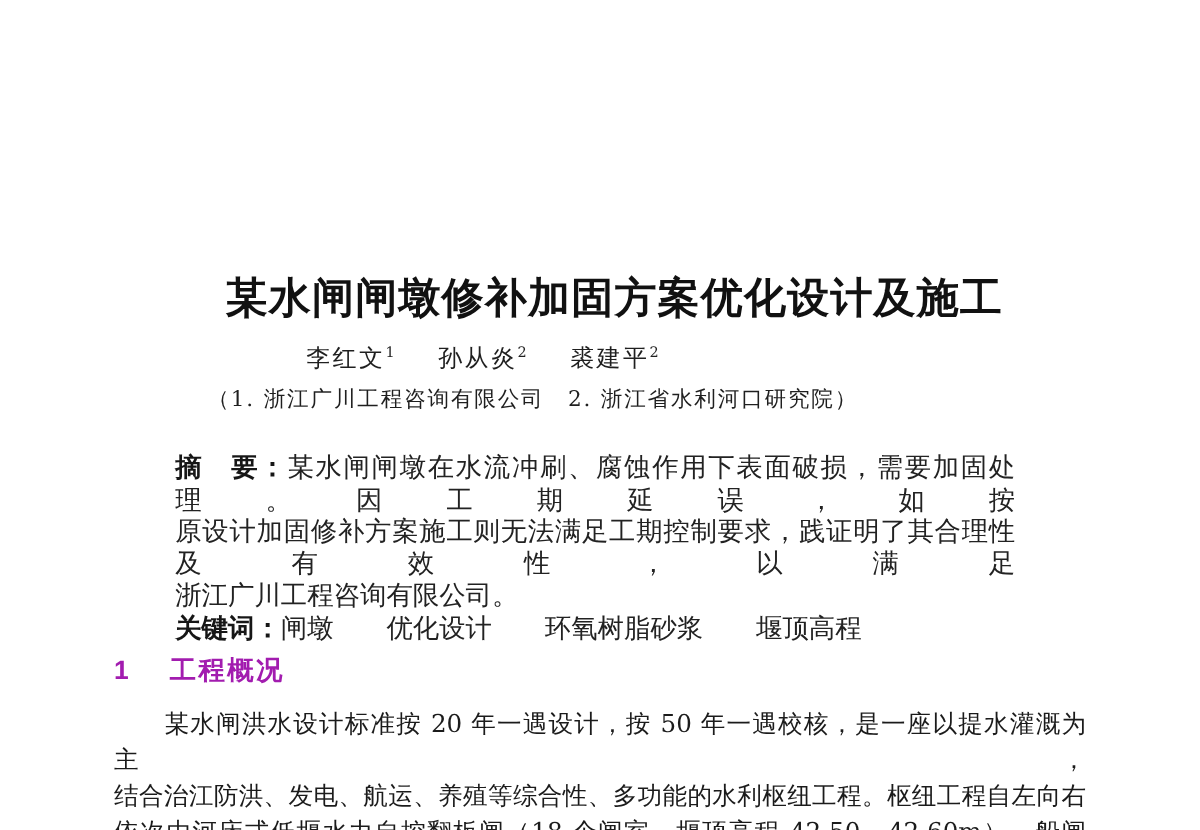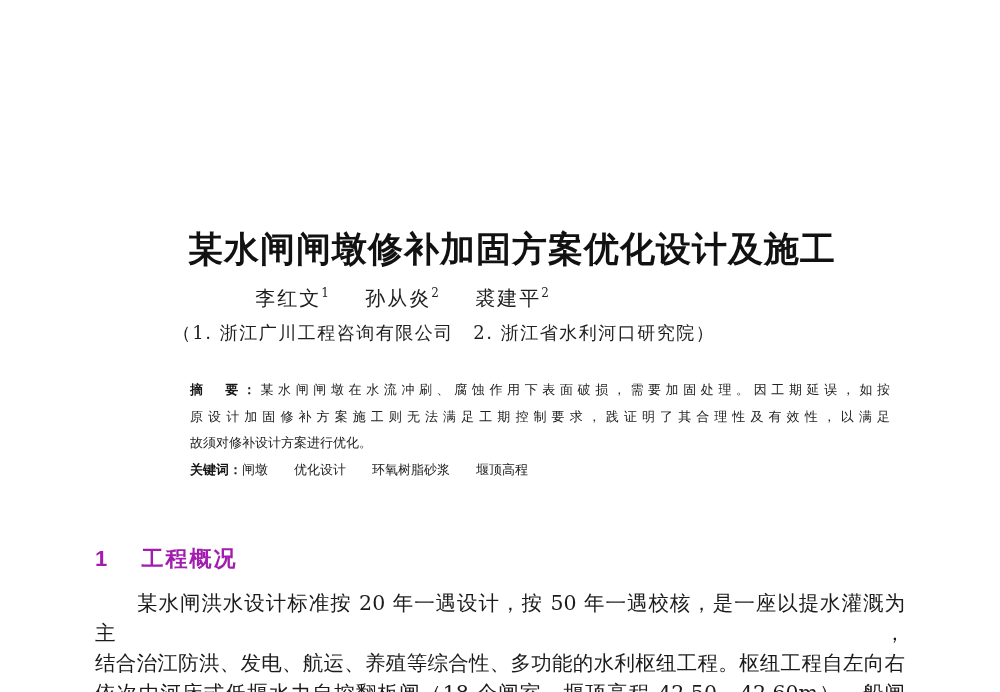--- a/index.html
+++ b/index.html
@@ -48,24 +48,23 @@
     font-size: 18px;
     line-height: 26px;
     letter-spacing: 1.5px;
     color: #1f1f1f;
   }
   .abstract-block {
     position: absolute;
     top: 377px;
     left: 146px;
     width: 700px;
-    font-size: 13px;
+    font-size: 22px;
     line-height: 26.5px;
     color: #222;
-    margin-left: 44px;
   }
   .abs-line { white-space: nowrap; }
   .fill {
     white-space: normal;
     text-align: justify;
     text-align-last: justify;
   }
   .bold-label { font-weight: bold; color: #161616; }
   .section-heading {
     position: absolute;
@@ -106,21 +105,21 @@
     <span class="author"><span>李红文</span><sup>1</sup></span>
     <span class="author"><span>孙从炎</span><sup>2</sup></span>
     <span class="author"><span>裘建平</span><sup>2</sup></span>
   </div>
 
   <div class="affiliation-line">（1. 浙江广川工程咨询有限公司　2. 浙江省水利河口研究院）</div>
 
   <div class="abstract-block">
     <div class="abs-line fill"><span class="bold-label">摘　要：</span><span>某水闸闸墩在水流冲刷、腐蚀作用下表面破损，需要加固处理。因工期延误，如按</span></div>
     <div class="abs-line fill">原设计加固修补方案施工则无法满足工期控制要求，践证明了其合理性及有效性，以满足</div>
-    <div class="abs-line">故须对修补设计方案进行优化。</div>
+    <div class="abs-line">浙江广川工程咨询有限公司。</div>
     <div class="abs-line"><span class="bold-label">关键词：</span><span>闸墩　　优化设计　　环氧树脂砂浆　　堰顶高程</span></div>
   </div>
 
   <div class="section-heading">
     <span class="sec-num">1</span>
     <span class="sec-title">工程概况</span>
   </div>
 
   <div class="body-block">
     <div class="body-line fill indent">某水闸洪水设计标准按 20 年一遇设计，按 50 年一遇校核，是一座以提水灌溉为主，</div>

